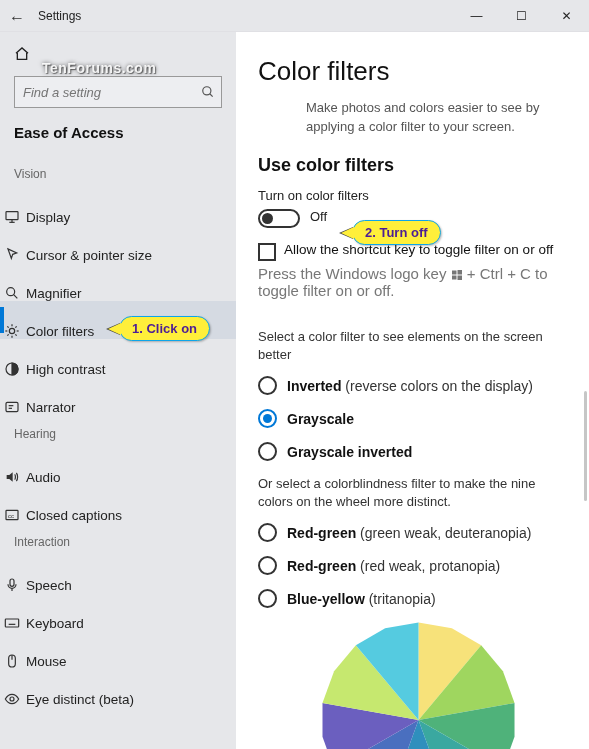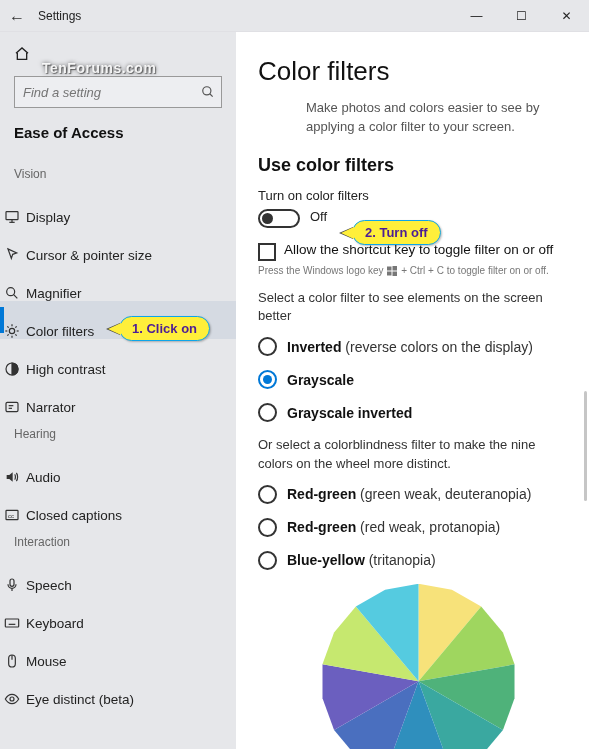--- a/index.html
+++ b/index.html
@@ -53,21 +53,21 @@
     background: #fff; cursor:pointer;
   }
   .toggle .knob {
     width: 11px; height: 11px; background: #333; border-radius: 50%; position: absolute;
     left: 2px; top: 2px;
   }
   .toggle-state { font-size: 13px; color:#222; }
   .checkbox-row { display:flex; align-items:flex-start; gap:8px; margin-bottom:2px; }
   .checkbox { width:18px; height:18px; border:2px solid #333; background:#fff; flex-shrink:0; cursor:pointer; margin-top:1px; }
   .cb-label { font-size: 13.5px; color:#111; }
-  .hint { font-size: 10px; color:#777; margin: 4px 0 12px 0; }
+  .hint { font-size: 15px; color:#777; margin: 4px 0 29px 0; }
   .hint .winkey {
     display:inline-flex; align-items:center; font-size:11px; vertical-align:middle;
   }
   .grp-desc { font-size: 13px; color:#333; margin-bottom: 12px; padding-right:18px; line-height:1.4; }
   .radio-row { display:flex; align-items:center; gap:10px; margin-bottom: 14px; cursor:pointer; }
   .radio {
     width:19px; height:19px; border:2px solid #333; border-radius:50%; flex-shrink:0;
     display:flex; align-items:center; justify-content:center;
   }
   .radio.sel { border-color:#0078d7; }

